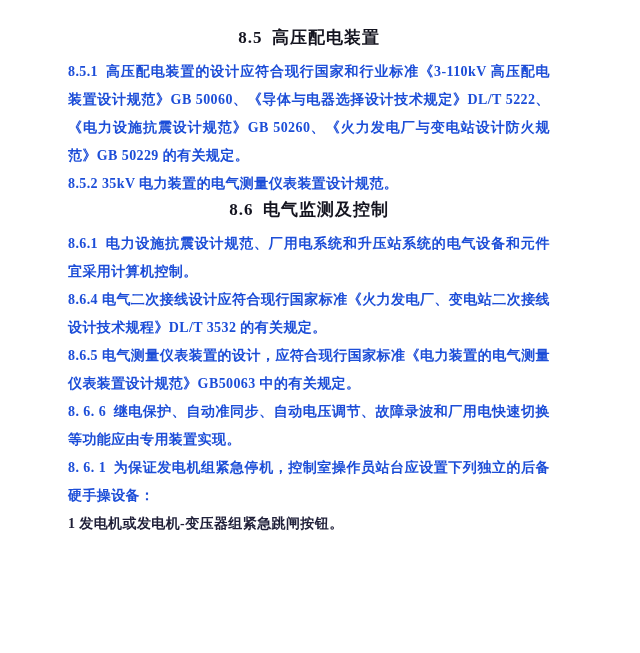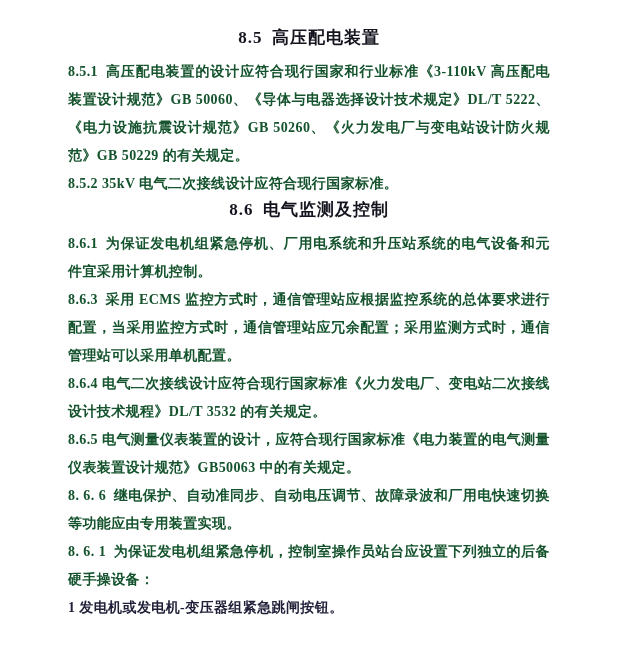--- a/index.html
+++ b/index.html
@@ -34,48 +34,47 @@
     margin-top: 0;
   }
   .clause {
     margin: 0;
     font-size: 14px;
     font-weight: 700;
     line-height: 28px;
     letter-spacing: 0.4px;
     text-align: justify;
     text-justify: inter-ideograph;
-    color: #14532d;
+    color: #1d4ed8;
   }
   .list-item {
     margin: 0;
     font-size: 14px;
     font-weight: 700;
     line-height: 28px;
     letter-spacing: 0.4px;
     color: #1f1f38;
   }
 </style>
 </head>
 <body>
 
 <div class="page">
 
   <h2 class="section-heading">8.5 高压配电装置</h2>
 
   <p class="clause">8.5.1 高压配电装置的设计应符合现行国家和行业标准《3-110kV 高压配电装置设计规范》GB 50060、《导体与电器选择设计技术规定》DL/T 5222、《电力设施抗震设计规范》GB 50260、《火力发电厂与变电站设计防火规范》GB 50229 的有关规定。</p>
 
-  <p class="clause">8.5.2 35kV 电气二次接线设计应符合现行国家标准。</p>
+  <p class="clause">8.5.2 35kV 电力装置的电气测量仪表装置设计规范。</p>
 
   <h2 class="section-heading later">8.6 电气监测及控制</h2>
 
-  <p class="clause">8.6.1 为保证发电机组紧急停机、厂用电系统和升压站系统的电气设备和元件宜采用计算机控制。</p>
+  <p class="clause">8.6.1 电力设施抗震设计规范、厂用电系统和升压站系统的电气设备和元件宜采用计算机控制。</p>
 
 
-  <p class="clause">8.6.3 采用 ECMS 监控方式时，通信管理站应根据监控系统的总体要求进行配置，当采用监控方式时，通信管理站应冗余配置；采用监测方式时，通信管理站可以采用单机配置。</p>
 
   <p class="clause">8.6.4 电气二次接线设计应符合现行国家标准《火力发电厂、变电站二次接线设计技术规程》DL/T 3532 的有关规定。</p>
 
   <p class="clause">8.6.5 电气测量仪表装置的设计，应符合现行国家标准《电力装置的电气测量仪表装置设计规范》GB50063 中的有关规定。</p>
 
   <p class="clause">8. 6. 6 继电保护、自动准同步、自动电压调节、故障录波和厂用电快速切换等功能应由专用装置实现。</p>
 
   <p class="clause">8. 6. 1 为保证发电机组紧急停机，控制室操作员站台应设置下列独立的后备硬手操设备：</p>
 
   <p class="list-item">1 发电机或发电机-变压器组紧急跳闸按钮。</p>

